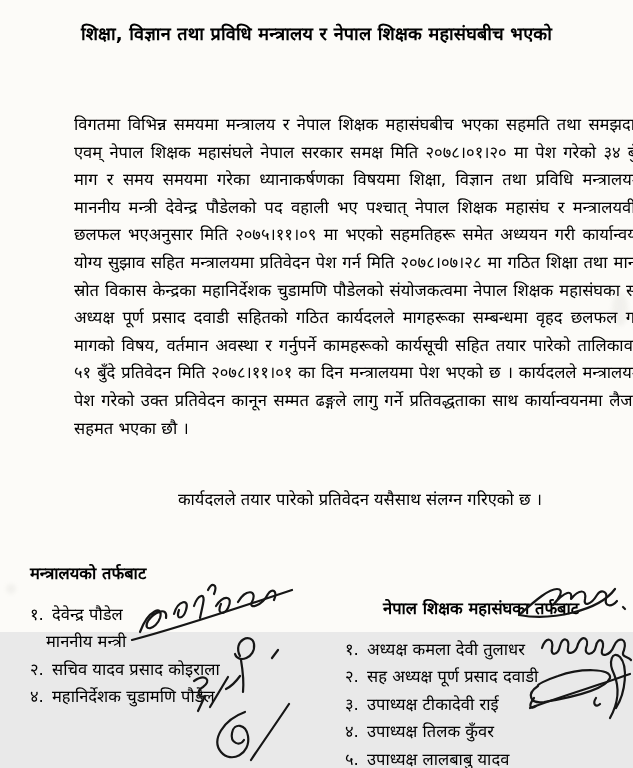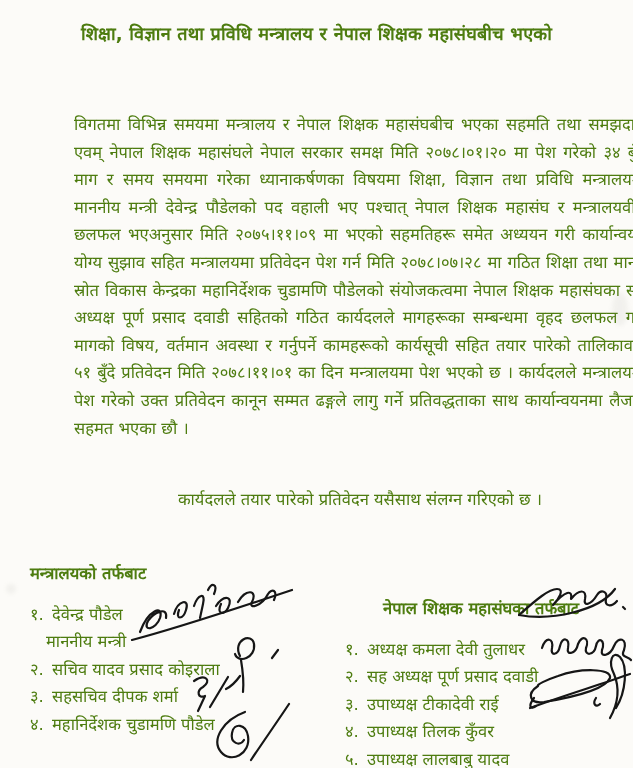--- a/index.html
+++ b/index.html
@@ -2,22 +2,22 @@
 <html><head>
 <meta charset="utf-8">
 <style>
   html,body{margin:0;padding:0;}
   body{
     width:633px;height:768px;overflow:hidden;
     background:#e9e9e9;
     font-family:"DejaVu Sans","Liberation Sans",sans-serif;
   }
   .page{
-    position:relative;width:633px;height:768px;
-    background:#fcfbf8;color:#4d7c0f;
+    position:relative;width:633px;height:632px;
+    background:#fcfbf8;color:#000000;
   }
   .title{
     position:absolute;top:18px;left:38px;right:38px;
     text-align:center;font-size:18px;line-height:32px;font-weight:bold;
     letter-spacing:.2px;
   }
   .para{
     position:absolute;left:32px;width:572px;
     font-size:16.5px;line-height:27.6px;text-align:justify;margin-left:42px;
   }
@@ -52,23 +52,20 @@
   <div class="para para2">कार्यदलले तयार पारेको प्रतिवेदन यसैसाथ संलग्न गरिएको छ ।</div>
 
   <div class="col col-left">
     <div class="colhead">मन्त्रालयको तर्फबाट</div>
     <div class="sig-item">
       <span class="num">१.</span><span>देवेन्द्र पौडेल</span>
     </div>
     <div class="role">माननीय मन्त्री</div>
     <div class="sig-item">
       <span class="num">२.</span><span>सचिव यादव प्रसाद कोइराला</span>
-    </div>
-    <div class="sig-item">
-      <span class="num">३.</span><span>सहसचिव दीपक शर्मा</span>
     </div>
     <div class="sig-item">
       <span class="num">४.</span><span>महानिर्देशक चुडामणि पौडेल</span>
     </div>
   </div>
 
   <div class="col col-right">
     <div class="colhead">नेपाल शिक्षक महासंघका तर्फबाट</div>
     <div class="sig-item">
       <span class="num">१.</span><span>अध्यक्ष कमला देवी तुलाधर</span>

